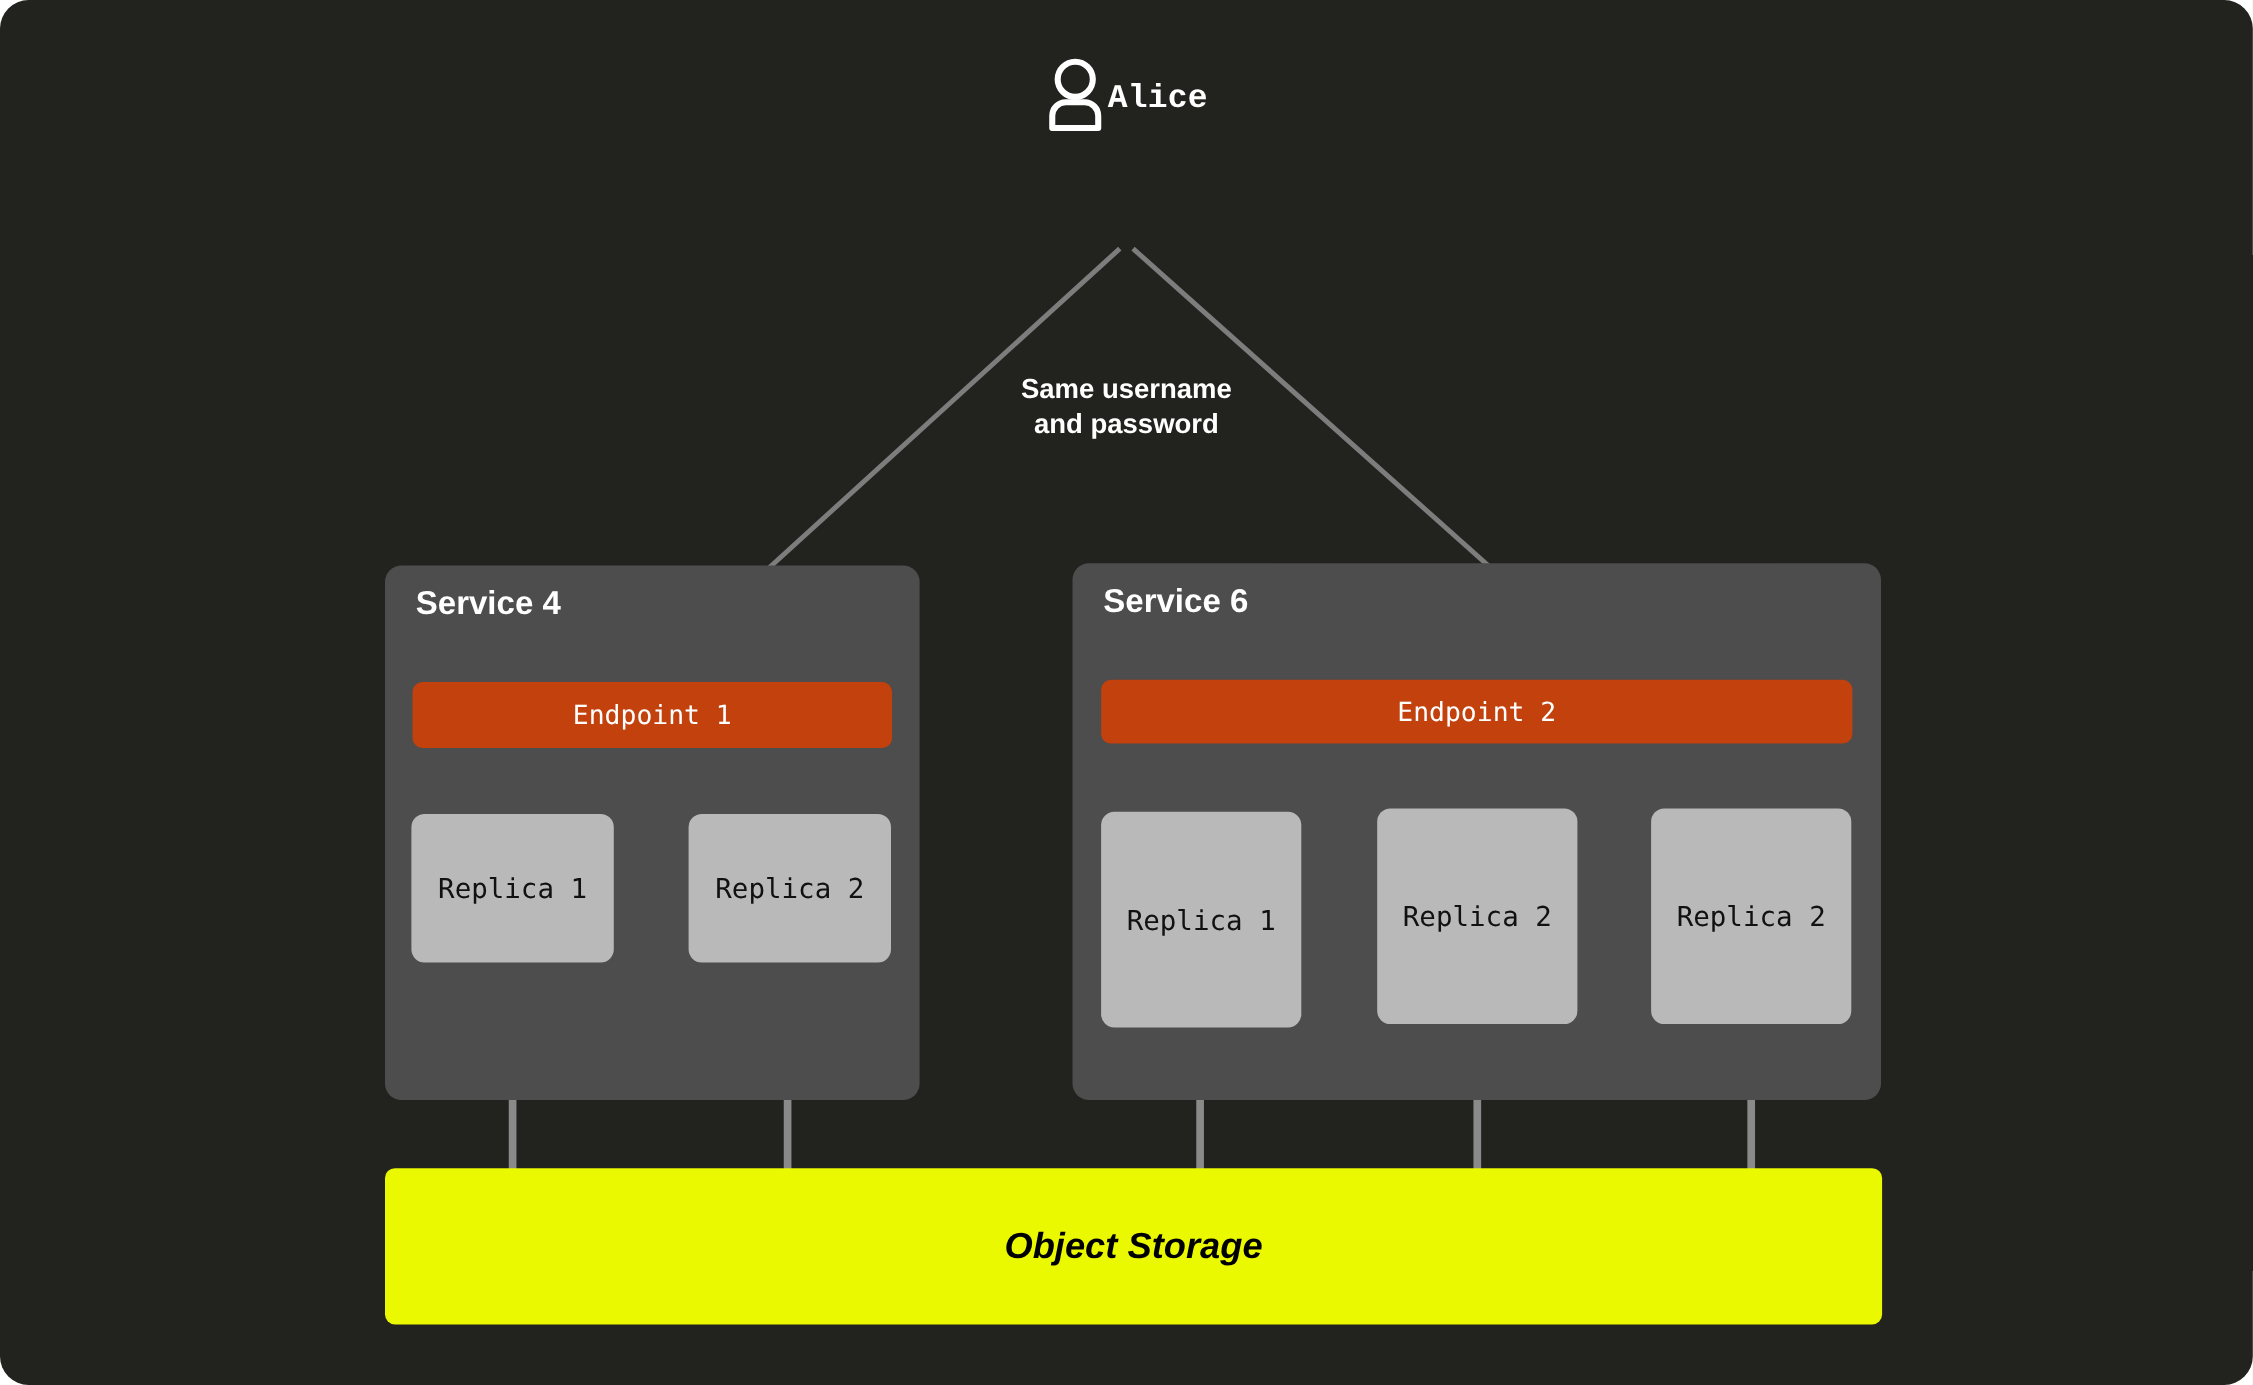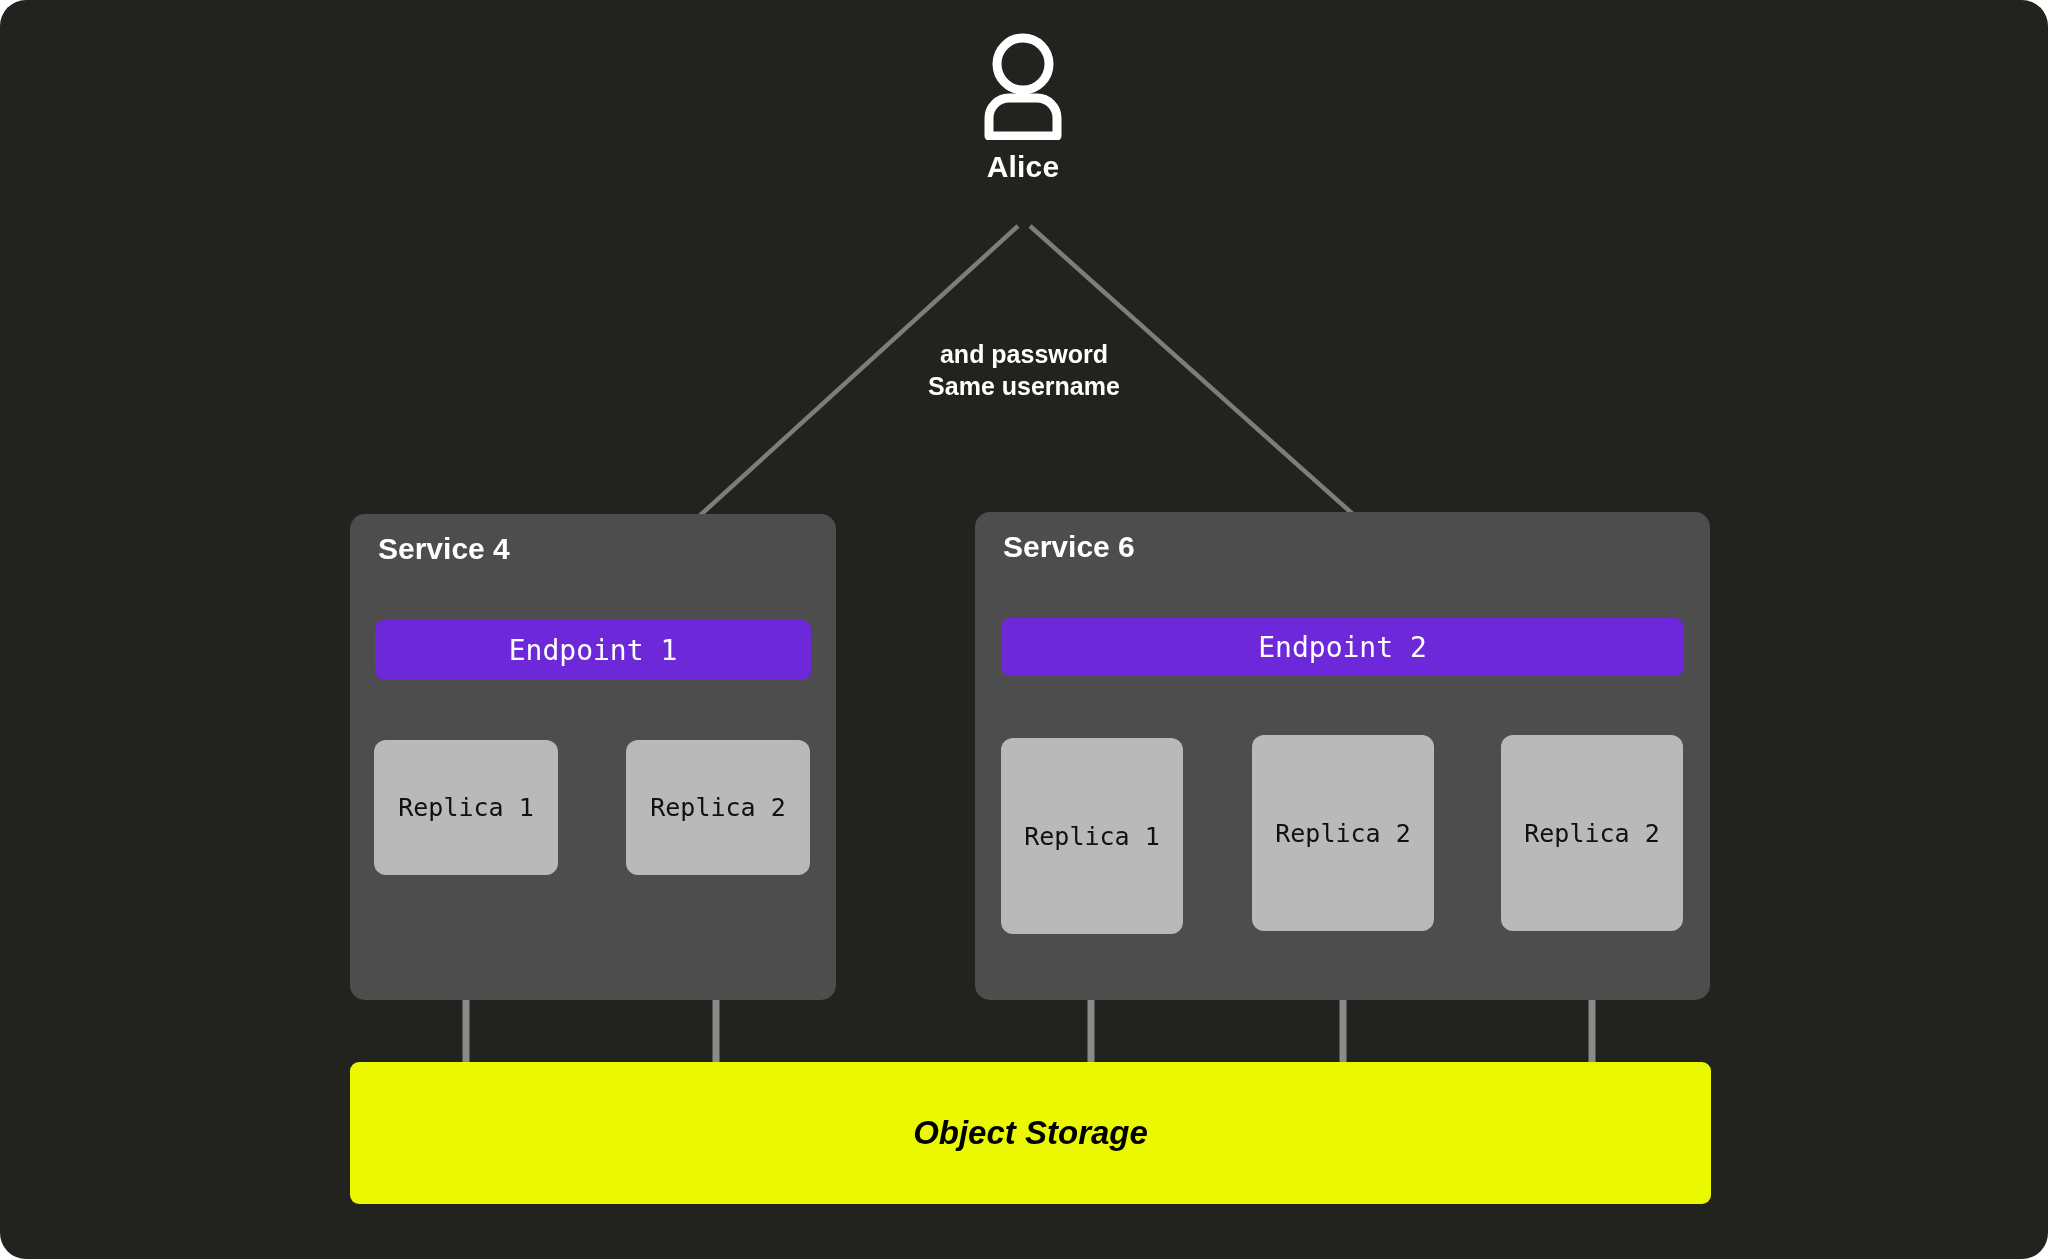--- a/index.html
+++ b/index.html
@@ -28,22 +28,23 @@
     left: 0; top: 0;
     width: 2048px;
     height: 1259px;
     z-index: 1;
   }
   
   .actor {
     position: absolute;
     z-index: 3;
     display: flex;
-    flex-direction: column;
+    flex-direction: row;
     align-items: center;
+    font-family: Liberation Mono, monospace;
   }
   .actor-icon { display: block; }
   .actor-label {
     margin-top: 10px;
     color: #ffffff;
     font-size: 30px;
     font-weight: bold;
     letter-spacing: .2px;
   }
   
@@ -67,25 +68,25 @@
   .service-title {
     position: absolute;
     left: 28px;
     top: 18px;
     color: #ffffff;
     font-size: 30px;
     font-weight: bold;
   }
   .endpoint {
     position: absolute;
-    background: #6d28d9;
+    background: #c2410c;
     border-radius: 9px;
     color: #ffffff;
     font-family: "DejaVu Sans Mono", monospace;
-    font-size: 28px;
+    font-size: 24px;
     display: flex;
     align-items: center;
     justify-content: center;
     z-index: 4;
   }
   .replica {
     position: absolute;
     background: #b9b9b9;
     border-radius: 12px;
     color: #111111;
@@ -141,22 +142,22 @@
 
   <div class="actor" style="left:948px; top:30px; width:150px;">
     <svg class="actor-icon" width="96" height="110" viewBox="0 0 96 110" xmlns="http://www.w3.org/2000/svg">
       <circle cx="48" cy="34" r="26" fill="none" stroke="#ffffff" stroke-width="9"></circle>
       <path d="M14 106 L14 88 a20 20 0 0 1 20 -20 l28 0 a20 20 0 0 1 20 20 l0 18 Z" fill="none" stroke="#ffffff" stroke-width="9" stroke-linejoin="round"></path>
     </svg>
     <div class="actor-label">Alice</div>
   </div>
 
   <div class="arrow-caption" style="left:814px; top:338px;">
+    <div>Same username</div>
     <div>and password</div>
-    <div>Same username</div>
   </div>
 
   <div class="service-panel" style="left:350px; top:514px; width:486px; height:486px;">
     <div class="service-title">Service 4</div>
   </div>
   <div class="endpoint" style="left:375px; top:620px; width:436px; height:60px;">Endpoint 1</div>
   <div class="replica" style="left:374px; top:740px; width:184px; height:135px;">Replica 1</div>
   <div class="replica" style="left:626px; top:740px; width:184px; height:135px;">Replica 2</div>
 
   <div class="service-panel" style="left:975px; top:512px; width:735px; height:488px;">

